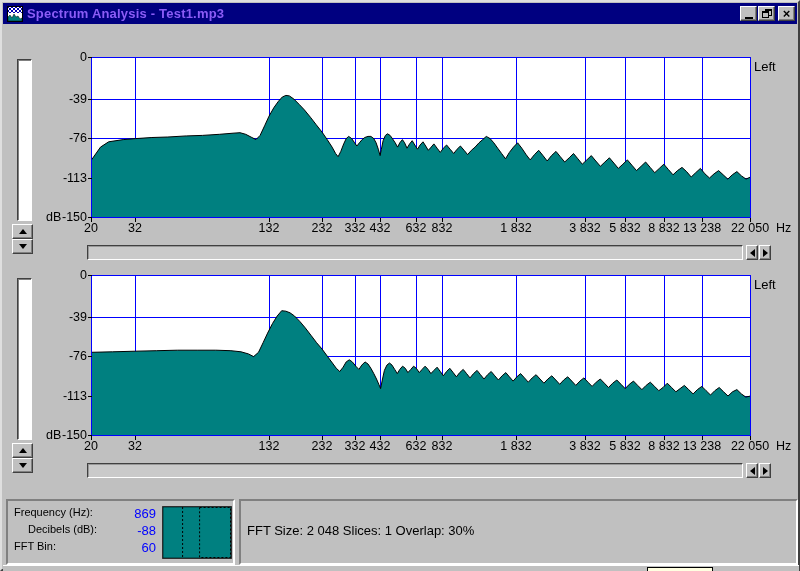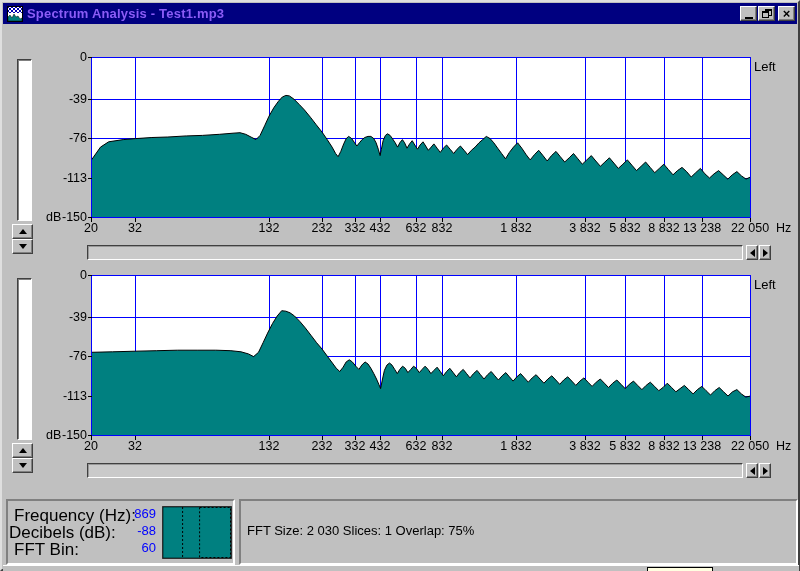--- a/index.html
+++ b/index.html
@@ -47,21 +47,21 @@
   .htrack{position:absolute;left:85px;width:656px;height:15px;background:#cacaca;box-sizing:border-box;
           border:1px solid;border-color:#404040 #fff #fff #404040;box-shadow:inset 1px 1px 0 #989898;}
   .hbtn{position:absolute;width:12px;height:15px;background:#c0c0c0;padding:0;
         border:1px solid;border-color:#fff #404040 #404040 #fff;box-shadow:inset -1px -1px 0 #808080;
         display:flex;align-items:center;justify-content:center;}
   .tri-left{width:0;height:0;border-top:4px solid transparent;border-bottom:4px solid transparent;border-right:5px solid #000;}
   .tri-right{width:0;height:0;border-top:4px solid transparent;border-bottom:4px solid transparent;border-left:5px solid #000;}
   
   .panel{position:absolute;background:#c0c0c0;box-sizing:border-box;
          border:2px solid;border-color:#808080 #fff #fff #808080;}
-  .statlabel{position:absolute;font-size:17px;color:#000;white-space:nowrap;}
+  .statlabel{position:absolute;font-size:11px;color:#000;white-space:nowrap;}
   .statvalue{position:absolute;font-size:13px;color:var(--valuecolor,#0000ff);width:54px;text-align:right;}
   .statline{position:absolute;font-size:13px;color:#000;white-space:nowrap;}
   #thumb{position:absolute;left:160px;top:504px;}
   .bottom-strip{position:absolute;left:1px;top:563px;width:796px;height:6px;background:#c0c0c0;border-top:1px solid #fff;}
   .tooltip-sliver{position:absolute;left:645px;top:565px;width:66px;height:6px;box-sizing:border-box;
         background:var(--tooltip,#ffffe1);border:1px solid #000;border-bottom:none;}
 </style>
 </head>
 <body>
 
@@ -269,31 +269,31 @@
       <span class="xlab" style="left: 593px; top: 437px;">5 832</span>
       <span class="xlab" style="left: 632px; top: 437px;">8 832</span>
       <span class="xlab" style="left: 670px; top: 437px;">13 238</span>
       <span class="xlab" style="left: 718px; top: 437px;">22 050</span>
       <span class="unitlab" style="left: 774px; top: 437px;">Hz</span>
     </div>
 
   <div class="panel" style="left:4px;top:497px;width:229px;height:66px">
     <span class="statlabel" style="left:6px;top:5px">Frequency (Hz):</span>
     <span class="statvalue" style="left:94px;top:5px">869</span>
-    <span class="statlabel" style="left:1px;top:22px">Decibels (dB):</span>
+    <span class="statlabel" style="left:20px;top:22px">Decibels (dB):</span>
     <span class="statvalue" style="left:94px;top:22px">-88</span>
     <span class="statlabel" style="left:6px;top:39px">FFT Bin:</span>
     <span class="statvalue" style="left:94px;top:39px">60</span>
   </div>
   <svg id="thumb" width="70" height="53" viewBox="0 0 70 53">
       <rect x="0.5" y="0.5" width="69" height="52" fill="#ffffff" stroke="#404040"></rect>
       <path d="M1,52 L1.0,1.0 L3.2,1.0 L5.6,1.0 L7.7,1.0 L9.9,1.0 L12.0,1.0 L13.8,1.0 L15.4,1.0 L16.4,1.0 L17.2,1.0 L17.7,1.0 L18.2,1.0 L18.7,1.0 L19.2,1.0 L19.7,1.0 L20.2,1.0 L20.6,1.0 L21.1,1.0 L21.5,1.0 L21.9,1.0 L22.5,1.0 L23.1,1.0 L23.6,1.0 L24.2,1.0 L24.8,1.0 L25.4,1.0 L25.9,1.0 L26.3,1.0 L26.6,1.0 L27.0,1.0 L27.3,1.0 L27.6,1.0 L27.9,1.0 L28.3,1.0 L28.6,1.0 L28.9,1.0 L29.2,1.0 L29.5,1.0 L29.8,1.0 L30.1,1.0 L30.4,1.0 L30.6,1.0 L30.8,1.0 L31.0,1.0 L31.2,1.0 L31.5,1.0 L31.7,1.0 L32.0,1.0 L32.3,1.0 L32.6,1.0 L32.8,1.0 L33.1,1.0 L33.4,1.0 L33.7,1.0 L34.0,1.0 L34.2,1.0 L34.5,1.0 L34.8,1.0 L35.1,1.0 L35.4,1.0 L35.7,1.0 L36.0,1.0 L36.3,1.0 L36.7,1.0 L37.0,1.0 L37.3,1.0 L37.6,1.0 L38.0,1.0 L38.3,1.0 L38.7,1.0 L39.0,1.0 L39.4,1.0 L39.7,1.0 L40.1,1.0 L40.4,1.0 L40.8,1.0 L41.1,1.0 L41.5,1.0 L41.9,1.0 L42.2,1.0 L42.6,1.0 L43.0,1.0 L43.4,1.0 L43.7,1.0 L44.1,1.0 L44.5,1.0 L44.9,1.0 L45.3,1.0 L45.7,1.0 L46.1,1.0 L46.5,1.0 L46.9,1.0 L47.3,1.0 L47.7,1.0 L48.1,1.0 L48.5,1.0 L48.9,1.0 L49.3,1.0 L49.7,1.0 L50.1,1.0 L50.6,1.0 L51.0,1.0 L51.4,1.0 L51.8,1.0 L52.2,1.0 L52.7,1.0 L53.1,1.0 L53.5,1.0 L53.9,1.0 L54.4,1.0 L54.8,1.0 L55.2,1.0 L55.6,1.0 L56.1,1.0 L56.5,1.0 L56.9,1.0 L57.4,1.0 L57.8,1.0 L58.2,1.0 L58.7,1.0 L59.1,1.0 L59.5,1.0 L60.0,1.0 L60.4,1.0 L60.9,1.0 L61.3,1.0 L61.7,1.0 L62.2,1.0 L62.6,1.0 L63.1,1.0 L63.5,1.0 L64.0,1.0 L64.4,1.0 L64.9,1.0 L65.3,1.0 L65.8,1.0 L66.2,1.0 L66.7,1.0 L67.1,1.0 L67.6,1.0 L68.1,1.0 L68.5,1.0 L69.0,1.0 L69,52 Z" fill="#008080" stroke="#000000" stroke-width="0.6"></path>
       <line x1="20.6" y1="1" x2="20.6" y2="52" stroke="#000000" stroke-dasharray="2,2"></line>
       <rect x="37.6" y="1.5" width="30.9" height="50" fill="none" stroke="#000000" stroke-dasharray="2,2"></rect>
     </svg>
 
   <div class="panel" style="left:237px;top:497px;width:559px;height:66px">
-    <span class="statline" style="left:6px;top:22px">FFT Size: 2 030  Slices: 1  Overlap: 75%</span>
+    <span class="statline" style="left:6px;top:22px">FFT Size: 2 048  Slices: 1  Overlap: 30%</span>
   </div>
 
   <div class="bottom-strip"></div>
   <div class="tooltip-sliver"></div>
 </div>
 
 </body></html>

